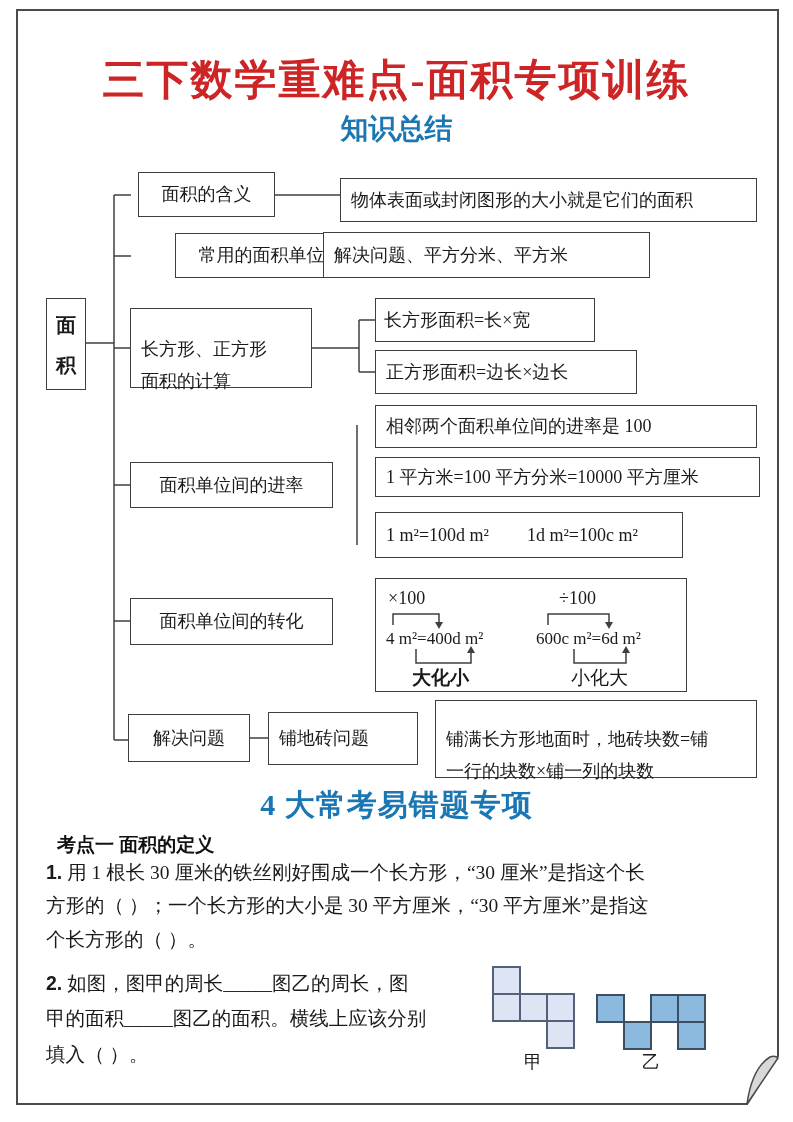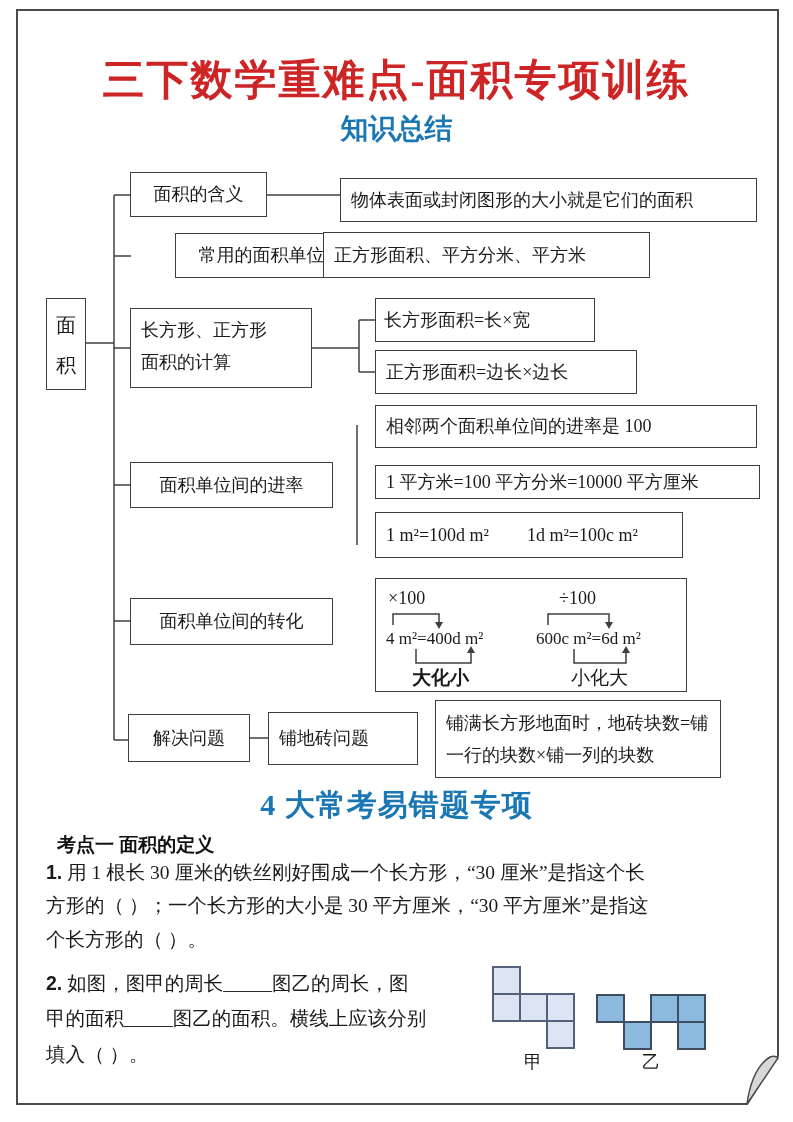--- a/index.html
+++ b/index.html
@@ -11,24 +11,24 @@
          font-size:42px;font-weight:700;letter-spacing:2px;color:#cd2425;}
   .subtitle{position:absolute;left:0;top:110px;width:793px;text-align:center;
          font-family:"Liberation Sans","DejaVu Sans",sans-serif;
          font-size:28px;font-weight:700;color:#1b77b3;}
 
   .node{position:absolute;border:1.5px solid #3f3f3f;box-sizing:border-box;
         display:flex;align-items:center;font-size:18px;line-height:1.25;
         background:#fff;}
   .node.center{justify-content:center;text-align:center;}
   .node.left{justify-content:flex-start;padding-left:10px;padding-right:6px;text-align:left;}
-  .node.multiline{display:block;padding-top:5px;}
+  .node.multiline{display:block;padding-top:24px;}
   .root-node{position:absolute;left:46px;top:298px;width:40px;height:92px;
         border:1.5px solid #3f3f3f;box-sizing:border-box;background:#fff;
-        font-size:20px;font-weight:400;text-align:center;line-height:40px;
+        font-size:20px;font-weight:700;text-align:center;line-height:40px;
         padding-top:6px;letter-spacing:0;word-break:break-all;}
 
   .conv-box{position:absolute;left:375px;top:578px;width:312px;height:114px;
         border:1.5px solid #3f3f3f;box-sizing:border-box;background:#fff;}
   .conv-text{position:absolute;font-size:17px;white-space:nowrap;}
   .conv-op{font-size:18px;text-align:center;}
   .conv-label{font-size:19px;}
 
   .section-heading{position:absolute;left:0;top:785px;width:793px;text-align:center;
         font-size:30px;font-weight:700;color:#1b77b3;letter-spacing:1px;}
@@ -67,36 +67,36 @@
       <path d="M359,320 V372"></path>
       <path d="M359,320 H375"></path>
       <path d="M359,372 H375"></path>
       <path d="M357,425 V545"></path>
       <path d="M250,738 H268"></path>
     </g>
   </svg>
 
   <div class="root-node">面积</div>
 
-  <div class="node center" style="left:130px;top:172px;width:137px;height:45px;">面积的含义</div>
+  <div class="node center" style="left:138px;top:172px;width:137px;height:45px;">面积的含义</div>
   <div class="node left" style="left:340px;top:178px;width:417px;height:44px;">物体表面或封闭图形的大小就是它们的面积</div>
 
   <div class="node center" style="left:130px;top:233px;width:173px;height:45px;margin-left:45px;">常用的面积单位</div>
-  <div class="node left" style="left:323px;top:232px;width:327px;height:46px;">正方形面积、平方分米、平方米</div>
+  <div class="node left" style="left:323px;top:232px;width:327px;height:46px;">解决问题、平方分米、平方米</div>
 
   <div class="node left multiline" style="left:130px;top:308px;width:182px;height:80px;line-height:32px;">
     <div>长方形、正方形</div>
     <div>面积的计算</div>
   </div>
   <div class="node left" style="left:375px;top:298px;width:220px;height:44px;padding-left:8px;">长方形面积=长×宽</div>
   <div class="node left" style="left:375px;top:350px;width:262px;height:44px;">正方形面积=边长×边长</div>
 
   <div class="node center" style="left:130px;top:462px;width:203px;height:46px;">面积单位间的进率</div>
   <div class="node left" style="left:375px;top:405px;width:382px;height:43px;">相邻两个面积单位间的进率是 100</div>
-  <div class="node left" style="left:375px;top:457px;width:385px;height:34px;margin-top:8px;">1 平方米=100 平方分米=10000 平方厘米</div>
+  <div class="node left" style="left:375px;top:457px;width:385px;height:40px;">1 平方米=100 平方分米=10000 平方厘米</div>
   <div class="node left" style="left:375px;top:512px;width:308px;height:46px;">
     <span>1 m²=100d m²</span>
     <span style="display:inline-block;width:38px;"></span>
     <span>1d m²=100c m²</span>
   </div>
 
   <div class="node center" style="left:130px;top:598px;width:203px;height:47px;">面积单位间的转化</div>
 
   <div class="conv-box">
     <svg class="overlay" width="312" height="114">
@@ -116,21 +116,21 @@
     <div class="conv-text conv-op" style="left:12px;top:9px;">×100</div>
     <div class="conv-text" style="left:10px;top:50px;">4 m²=400d m²</div>
     <div class="conv-text conv-label" style="left:36px;top:86px;font-weight:bold;">大化小</div>
     <div class="conv-text conv-op" style="left:183px;top:9px;">÷100</div>
     <div class="conv-text" style="left:160px;top:50px;">600c m²=6d m²</div>
     <div class="conv-text conv-label" style="left:195px;top:86px;">小化大</div>
   </div>
 
   <div class="node center" style="left:128px;top:714px;width:122px;height:48px;">解决问题</div>
   <div class="node left" style="left:268px;top:712px;width:150px;height:53px;">铺地砖问题</div>
-  <div class="node left multiline" style="left:435px;top:700px;width:286px;height:78px;line-height:32px;padding-top:6px;">
+  <div class="node left multiline" style="left:435px;top:700px;width:322px;height:78px;line-height:32px;padding-top:22px;">
     <div>铺满长方形地面时，地砖块数=铺</div>
     <div>一行的块数×铺一列的块数</div>
   </div>
 
   <div class="section-heading">4 大常考易错题专项</div>
   <div class="kaodian">考点一 面积的定义</div>
 
   <div class="bodyline" style="top:855px;">
     <span class="qnum">1.</span>
     <span>用 1 根长 30 厘米的铁丝刚好围成一个长方形，“30 厘米”是指这个长</span>

